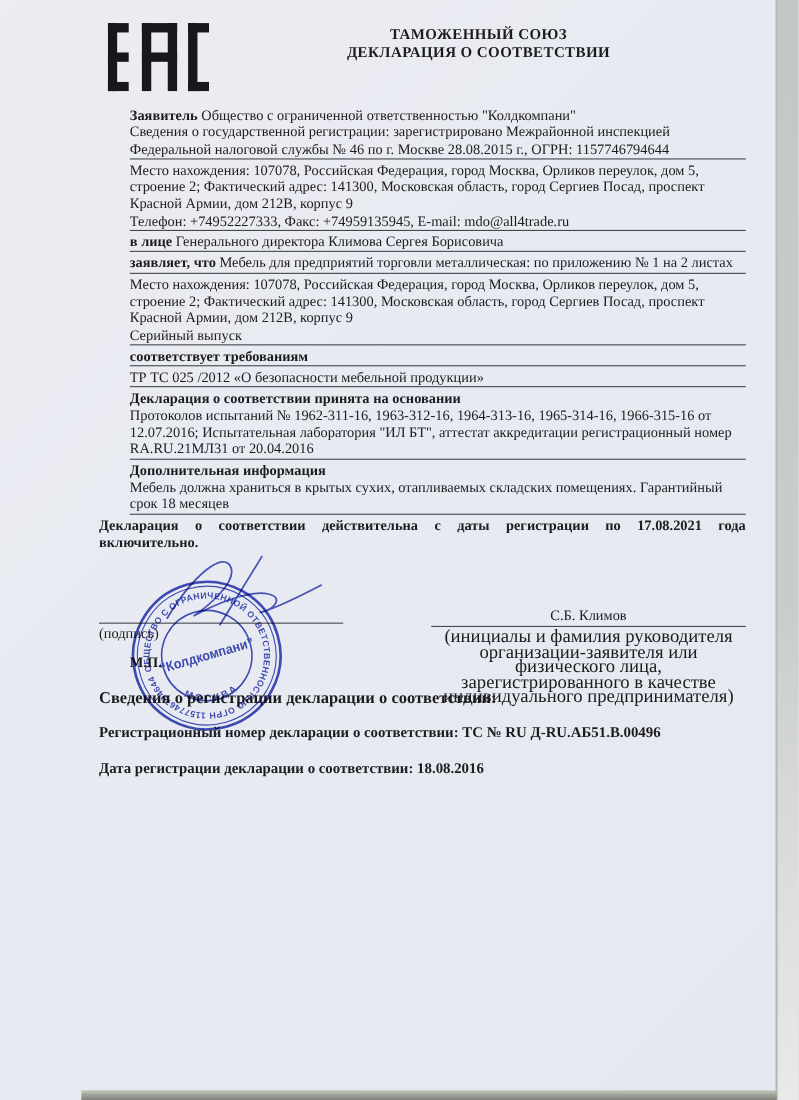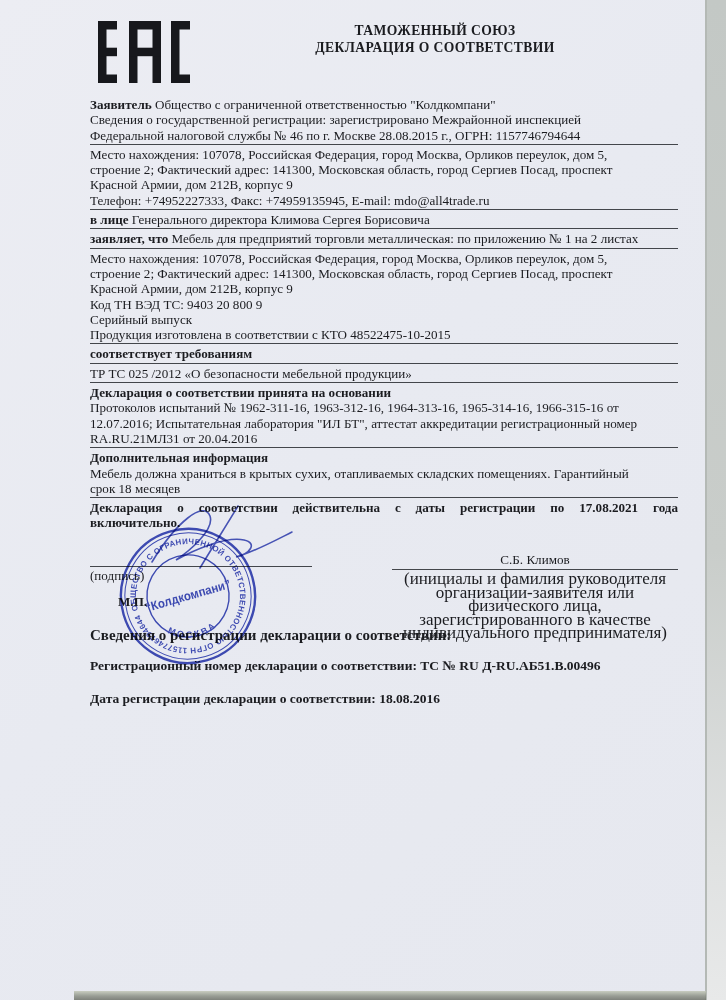--- a/index.html
+++ b/index.html
@@ -19,21 +19,21 @@
     background:linear-gradient(#c3c8b8 0%,#8b9085 55%,#6d7168 100%);
     opacity:.85;
   }
   .eac{position:absolute;left:98px;top:21px;}
   .title{
     position:absolute;left:190px;top:23px;width:490px;text-align:center;
     font-weight:bold;font-size:13.6px;line-height:16.5px;letter-spacing:.4px;
   }
   .body-col{position:absolute;left:90px;top:97px;width:588px;font-size:13.1px;line-height:15.3px;}
   .row{margin-bottom:2px;}
-  .row.rule{border-bottom:1px solid #43464b;padding-bottom:1px;}
+  .row.rule{border-bottom:1px solid #43464b;padding-bottom:1px;margin-left:28px;}
   .line{white-space:nowrap;}
   .line .b{font-weight:bold;}
   .line.justify{white-space:normal;text-align:justify;text-align-last:justify;}
   .sig{position:absolute;left:90px;top:552px;width:588px;font-size:13.1px;}
   .sig-left{position:absolute;left:0;top:0;width:222px;}
   .sig-left .sig-rule{border-top:1px solid #43464b;margin-top:14px;height:0;}
   .sig-left .sig-cap{margin-top:1px;}
   .sig-left .mp{margin-top:10px;padding-left:28px;font-weight:bold;}
   .sig-right{position:absolute;left:302px;top:0;width:286px;text-align:center;}
   .sig-right .name{margin-bottom:1px;}
@@ -93,23 +93,21 @@
       <div class="row rule">
         <div class="line"><span class="b">в лице</span><span> Генерального директора Климова Сергея Борисовича</span></div>
       </div>
       <div class="row rule">
         <div class="line"><span class="b">заявляет, что</span><span> Мебель для предприятий торговли металлическая: по приложению № 1 на 2 листах</span></div>
       </div>
       <div class="row rule">
         <div class="line"><span>Место нахождения: 107078, Российская Федерация, город Москва, Орликов переулок, дом 5,</span></div>
         <div class="line"><span>строение 2; Фактический адрес: 141300, Московская область, город Сергиев Посад, проспект</span></div>
         <div class="line"><span>Красной Армии, дом 212В, корпус 9</span></div>
-        <div class="line"><span>Код ТН ВЭД ТС: 9403 20 800 9</span></div>
         <div class="line"><span>Серийный выпуск</span></div>
-        <div class="line"><span>Продукция изготовлена в соответствии с КТО 48522475-10-2015</span></div>
       </div>
       <div class="row rule">
         <div class="line"><span class="b">соответствует требованиям</span></div>
       </div>
       <div class="row rule">
         <div class="line"><span>ТР ТС 025 /2012 «О безопасности мебельной продукции»</span></div>
       </div>
       <div class="row rule">
         <div class="line"><span class="b">Декларация о соответствии принята на основании</span></div>
         <div class="line"><span>Протоколов испытаний № 1962-311-16, 1963-312-16, 1964-313-16, 1965-314-16, 1966-315-16 от</span></div>

